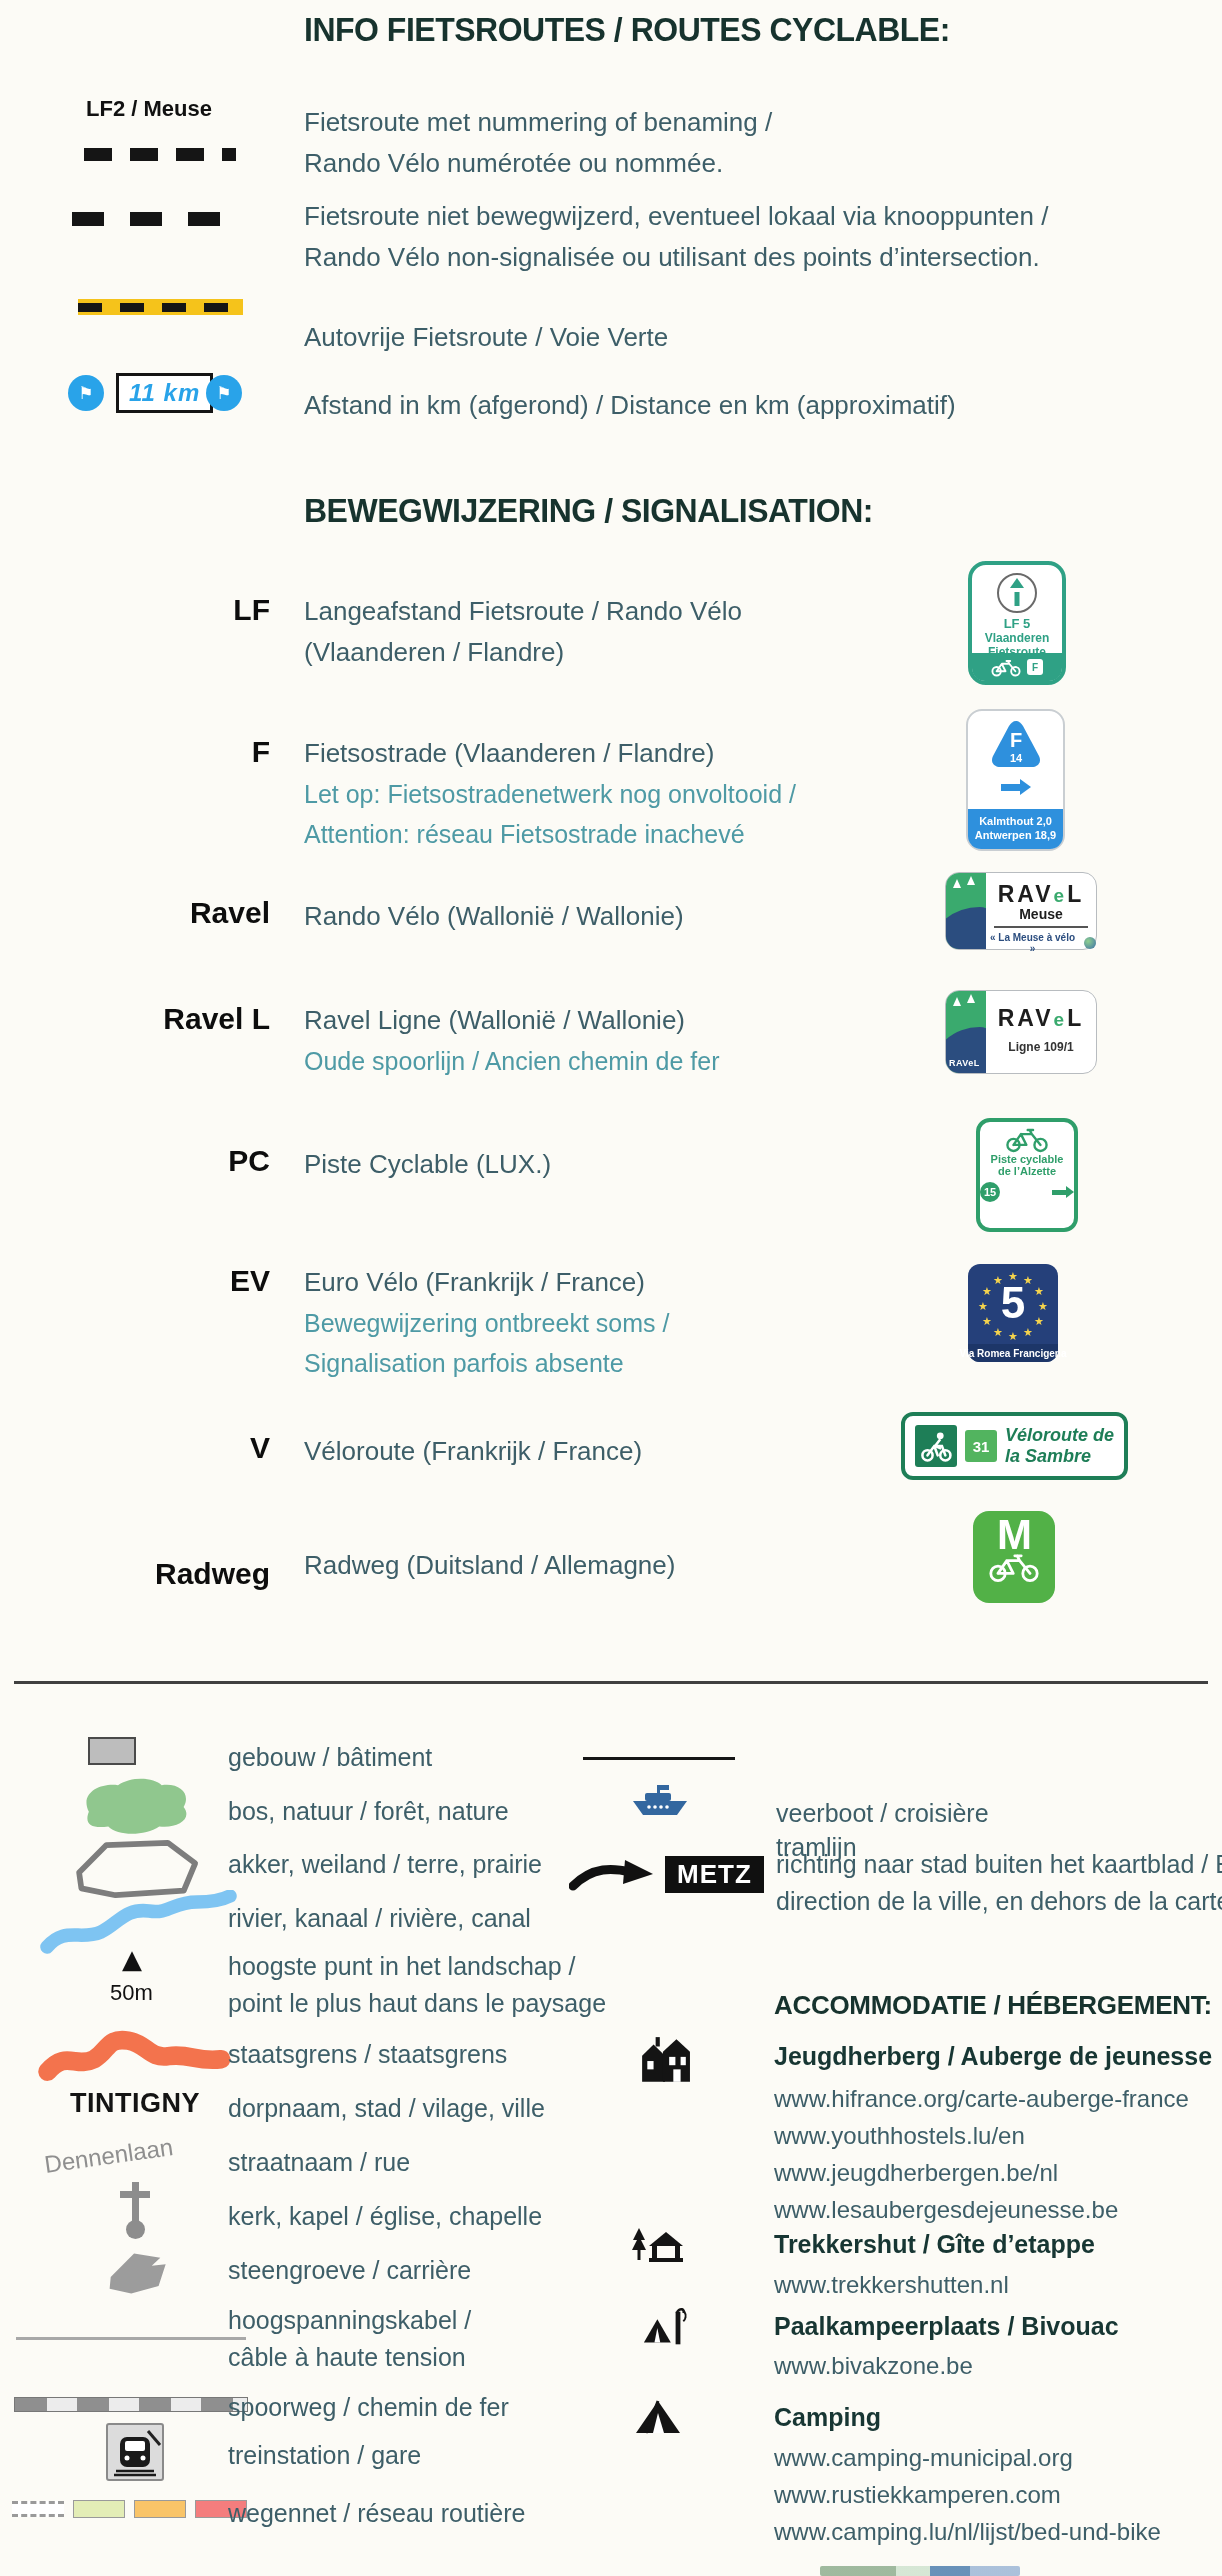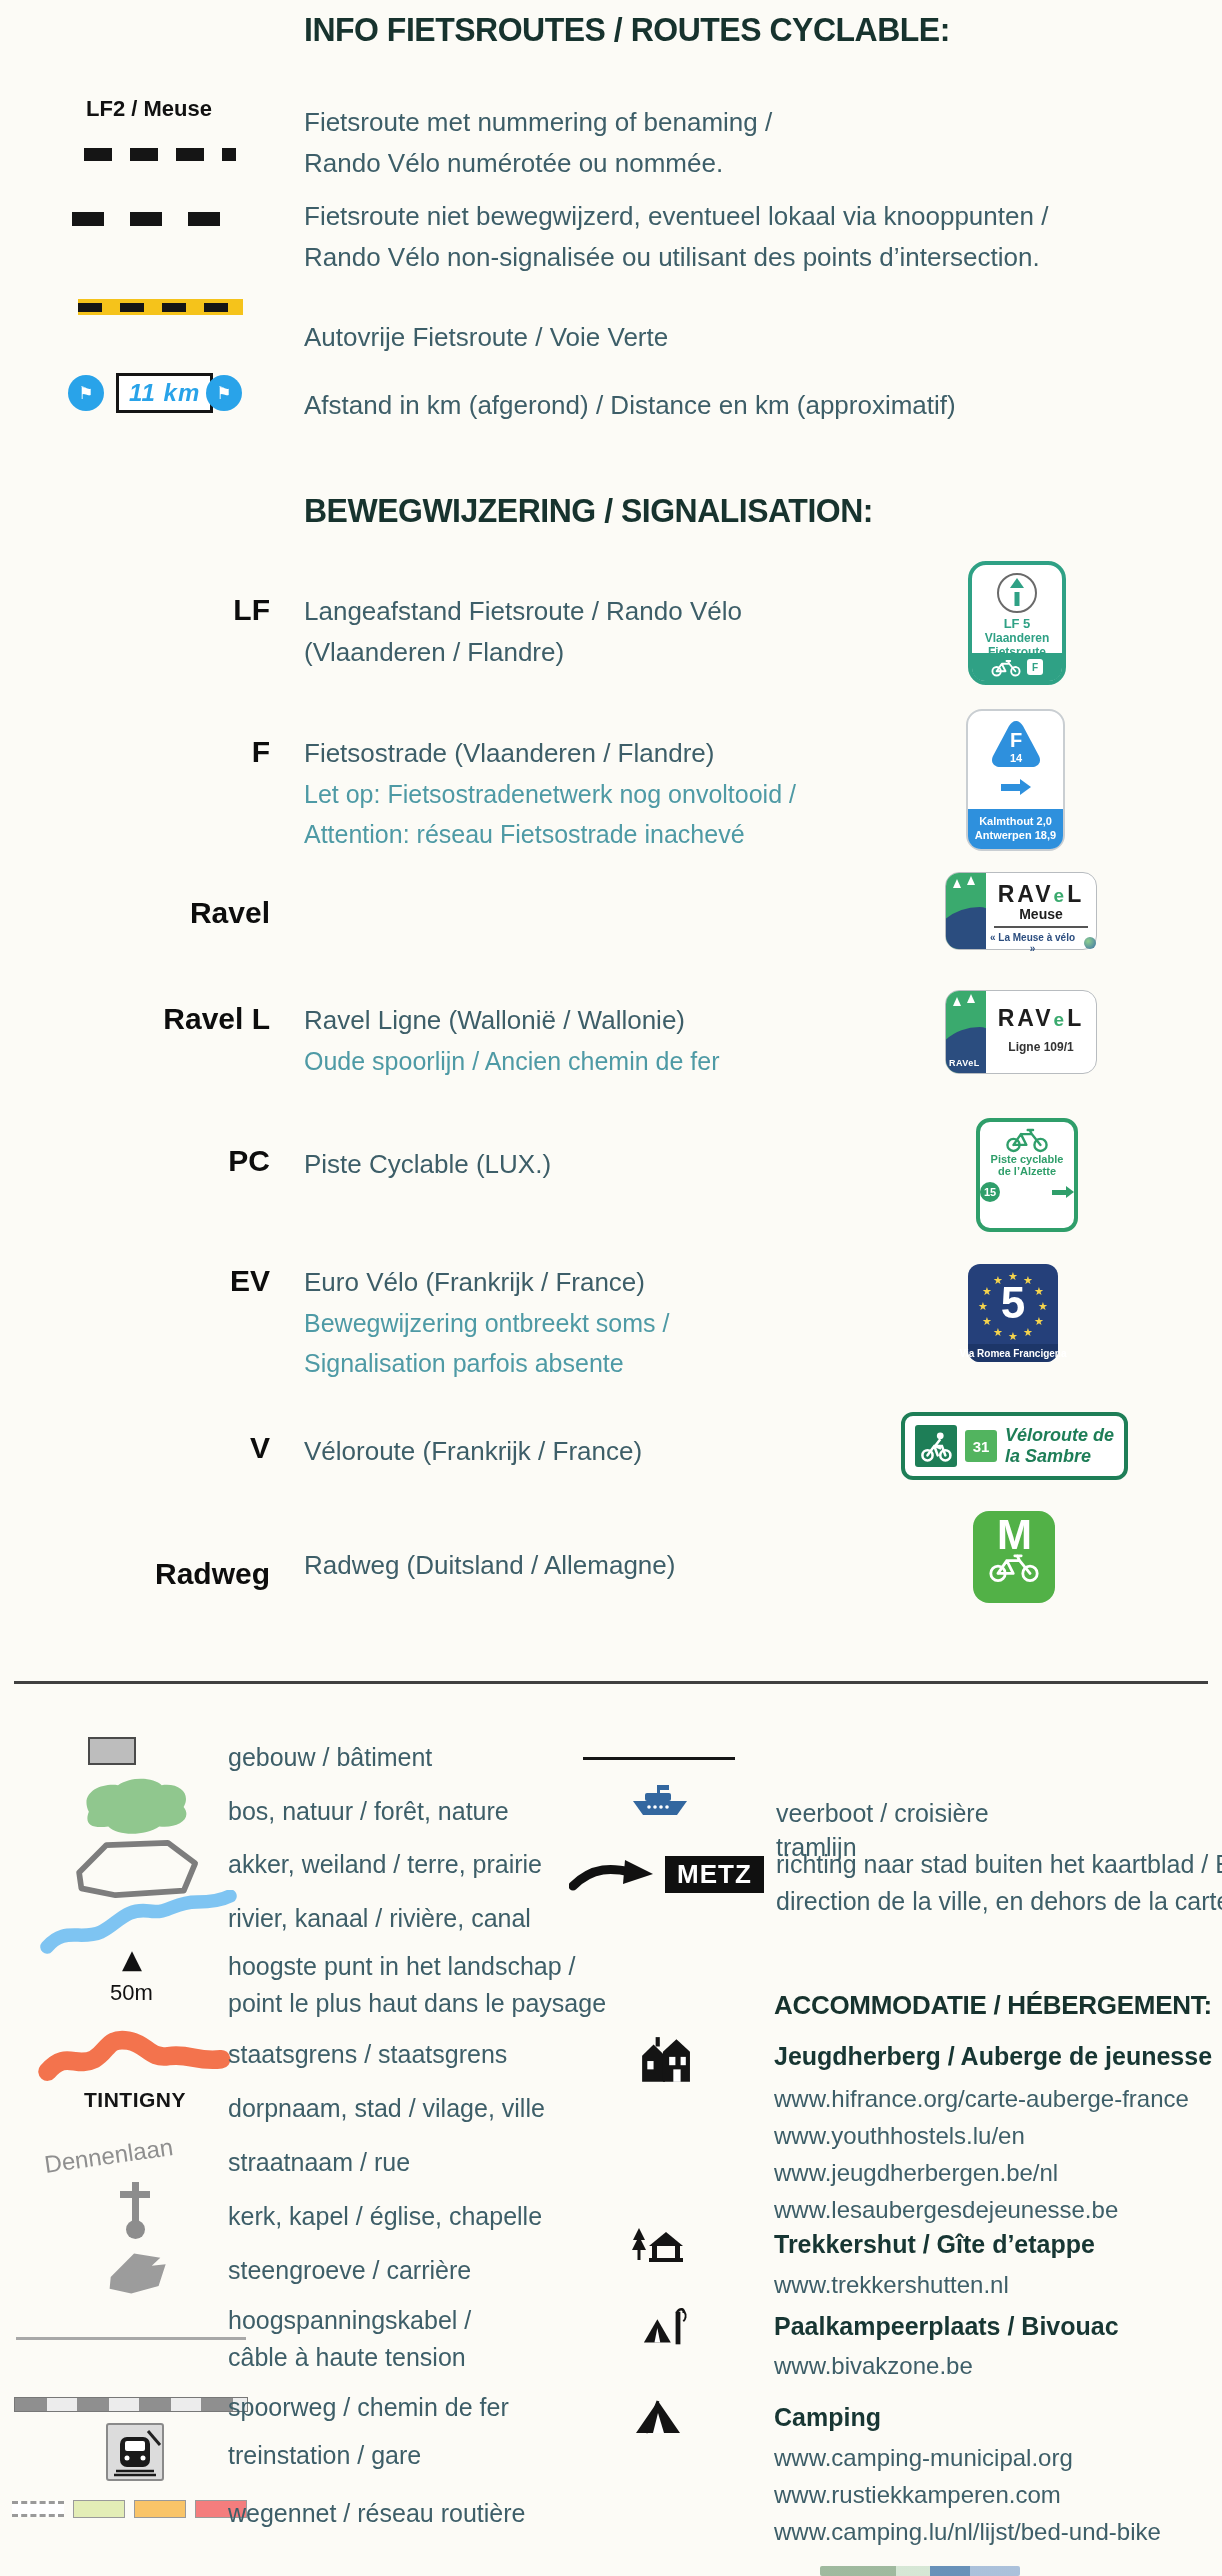--- a/index.html
+++ b/index.html
@@ -202,20 +202,21 @@
         <span class="stem"></span>
         <span class="head"></span>
       </div>
     <div class="f-band">
       <div>Kalmthout 2,0</div>
       <div>Antwerpen 18,9</div>
     </div>
   </div>
 
   <div class="abs lab" style="left:40px; top:896px;">Ravel</div>
+  <div class="abs t" style="left:304px; top:896px;">Rando Vélo (Wallonië / Wallonie)</div>
   <div class="sign ravel-sign" style="left:945px; top:872px; width:152px; height:78px;">
     <div class="ravel-left">
         <span class="tree1"></span>
         <span class="tree2"></span>
         <div class="hill"></div>
       </div>
     <div class="ravel-right">
       <div class="ravel-brand"><span>RAV</span><span class="e">e</span><span>L</span></div>
       <div class="ravel-name">Meuse</div>
       <div class="ravel-hr"></div>
@@ -347,21 +348,21 @@
   <div class="abs" style="left:228px; top:1948px;">
     <div class="t25">hoogste punt in het landschap /</div>
     <div class="t25">point le plus haut dans le paysage</div>
   </div>
 
   <svg class="abs" style="left:34px; top:2022px;" viewBox="0 0 130 40" width="210" height="62">
       <path d="M6 32 C18 18 24 30 36 24 C46 18 44 10 58 12 C70 14 72 24 84 22 C98 20 102 26 118 24" fill="none" stroke="#f3734d" stroke-width="12" stroke-linecap="round"></path>
     </svg>
   <div class="abs t25" style="left:228px; top:2036px;">staatsgrens / staatsgrens</div>
 
-  <div class="abs" style="left:30px; top:2088px; width:210px; text-align:center; font-weight:bold; font-size:21px; color:#141414; letter-spacing:0.5px;">TINTIGNY</div>
+  <div class="abs" style="left:30px; top:2088px; width:210px; text-align:center; font-weight:bold; font-size:27px; color:#141414; letter-spacing:0.5px;">TINTIGNY</div>
   <div class="abs t25" style="left:228px; top:2090px;">dorpnaam, stad / vilage, ville</div>
 
   <div class="abs" style="left:44px; top:2142px; font-size:24px; color:#8f8f8f; transform:rotate(-8deg);">Dennenlaan</div>
   <div class="abs t25" style="left:228px; top:2144px;">straatnaam / rue</div>
 
   <div class="abs kerk" style="left:120px; top:2182px; width:30px; height:58px;">
       <span class="v"></span>
       <span class="h"></span>
       <span class="b"></span>
     </div>

